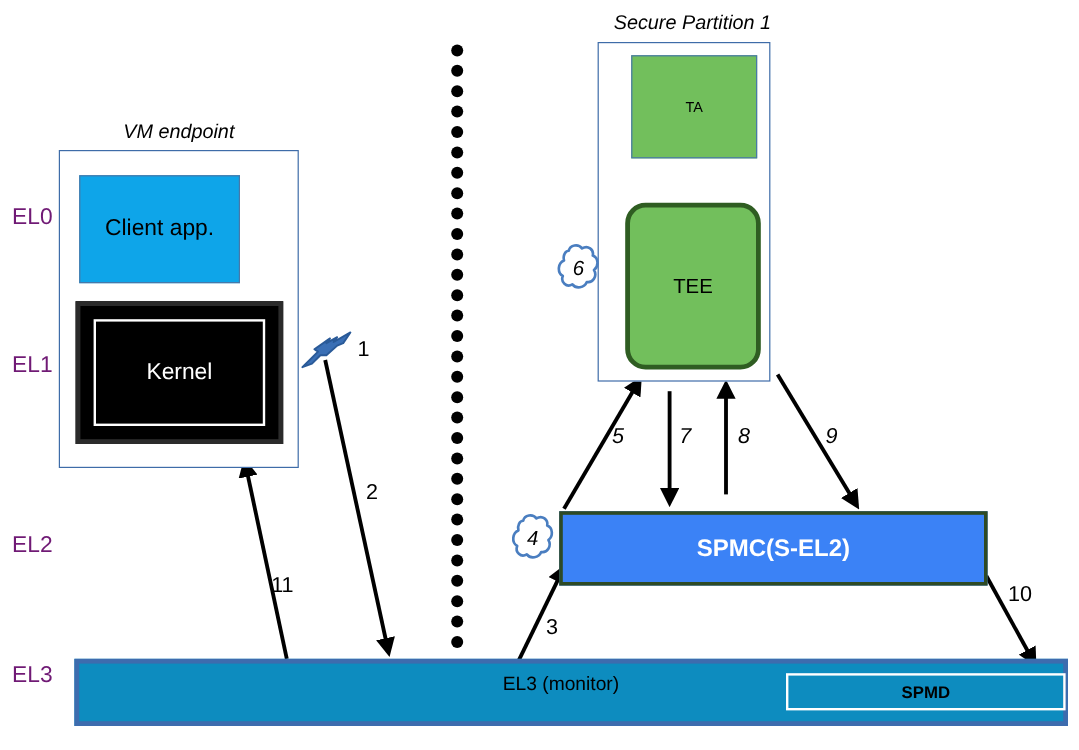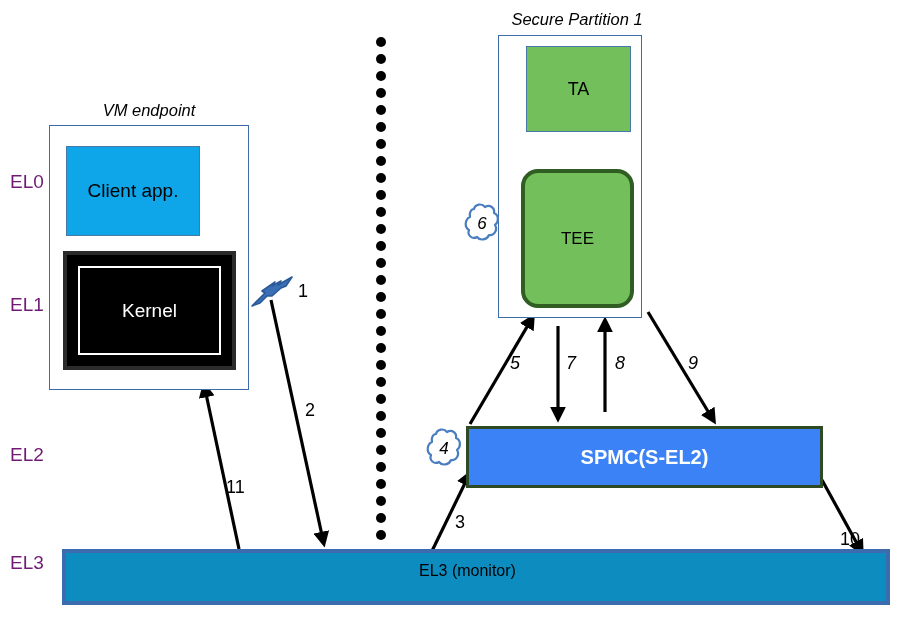--- a/index.html
+++ b/index.html
@@ -78,21 +78,21 @@
     color: #ffffff;
     font-size: 19px;
   }
   .ta-box {
     background: #72bf5c;
     border: 1.2px solid #4878a8;
     box-sizing: border-box;
     display: flex;
     align-items: center;
     justify-content: center;
-    font-size: 18px;
+    font-size: 12px;
     color: #000000;
   }
   .tee-box {
     background: #72bf5c;
     border: 4px solid #2f5d22;
     box-sizing: border-box;
     display: flex;
     align-items: center;
     justify-content: center;
     font-size: 17px;
@@ -245,20 +245,23 @@
   <div class="abs tee-box" style="left:521px; top:169px; width:113px; height:139px;border-radius:17px;">
     <span>TEE</span>
   </div>
 
   <div class="abs spmc-box" style="left:466px; top:426px; width:357px; height:62px;">
     <span>SPMC(S-EL2)</span>
   </div>
 
   <div class="abs el3-bar" style="left:62px; top:549px; width:828px; height:56px;"></div>
   <div class="abs el3-bar-label" style="left:419px; top:562px;">EL3 (monitor)</div>
+  <div class="abs spmd-box" style="left:655px; top:561px; width:233px; height:31px;">
+    <span>SPMD</span>
+  </div>
 
   <svg class="abs" style="left:248px; top:276px; width:58px; height:32px;" viewBox="0 0 58 32">
     <path d="M4 30 L17 17 L14 15 L27 6 L24 10 L33 5 L30 9 L44 1 L38 10 L33 12 L24 20 L19 20 L12 27 Z" fill="#3a6fb5" stroke="#2a5a98" stroke-width="1.6" stroke-linejoin="round"></path>
   </svg>
 
   <div class="abs" style="left:462px; top:200px; width:40px; height:48px;">
     <svg style="width:40px;height:48px;" viewBox="0 0 40 48">
       <path d="M12,9 C13,4 20,3 23,7 C28,4 33,8 32,13 C37,15 37,22 33,25
                C36,30 32,36 27,35 C25,40 18,41 15,37 C10,40 5,35 7,30
                C2,27 3,19 8,17 C7,13 9,9 12,9 Z" fill="#ffffff" stroke="#4a7ec0" stroke-width="2.2" stroke-linejoin="round"></path>
@@ -275,16 +278,16 @@
     <div class="cloud-num">4</div>
   </div>
 
   <div class="abs arrow-num" style="left:298px; top:281px;">1</div>
   <div class="abs arrow-num" style="left:305px; top:400px;">2</div>
   <div class="abs arrow-num" style="left:455px; top:512px;">3</div>
   <div class="abs arrow-num italic" style="left:510px; top:353px;">5</div>
   <div class="abs arrow-num italic" style="left:566px; top:353px;">7</div>
   <div class="abs arrow-num italic" style="left:615px; top:353px;">8</div>
   <div class="abs arrow-num italic" style="left:688px; top:353px;">9</div>
-  <div class="abs arrow-num" style="left:840px; top:485px;margin-top:44px;">10</div>
+  <div class="abs arrow-num" style="left:840px; top:485px;">10</div>
   <div class="abs arrow-num" style="left:226px; top:477px;">11</div>
 
 </div>
 
 </body></html>

